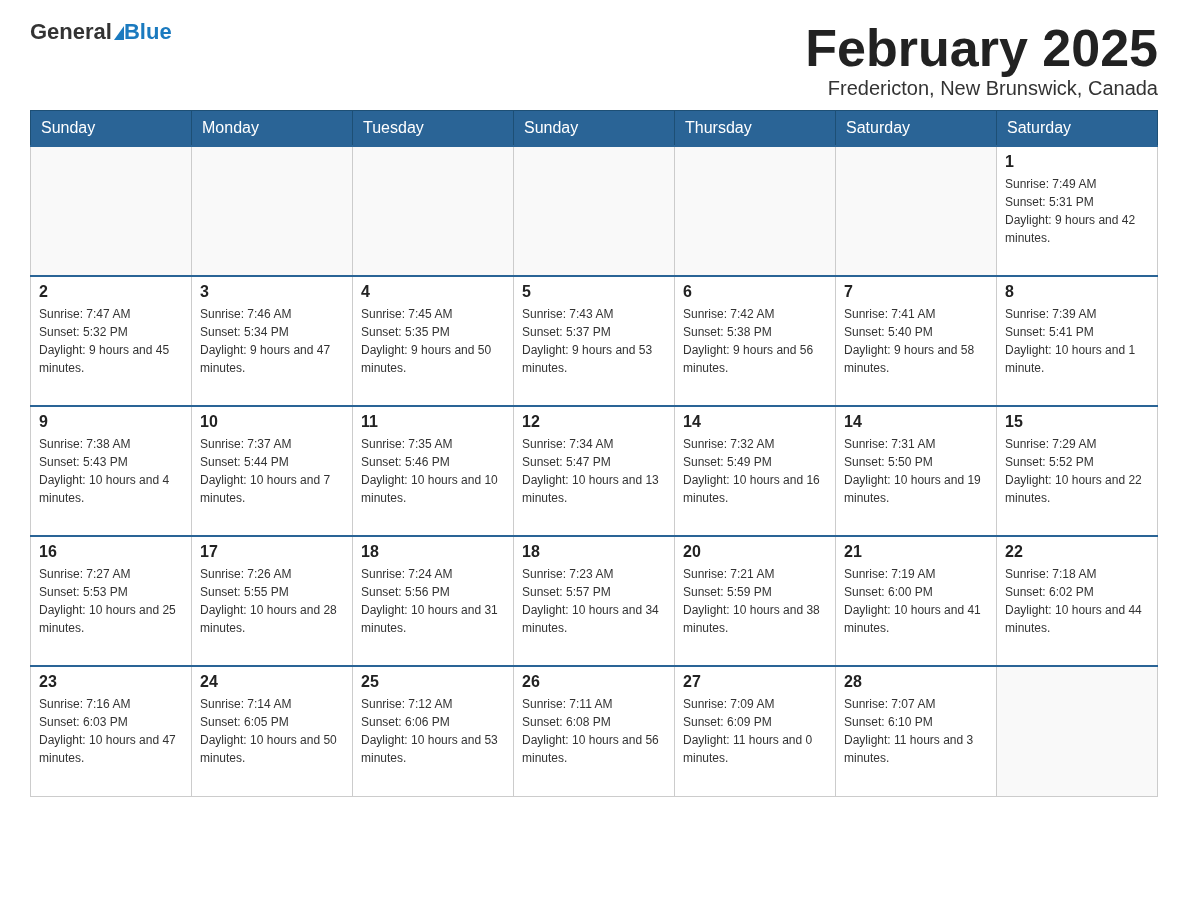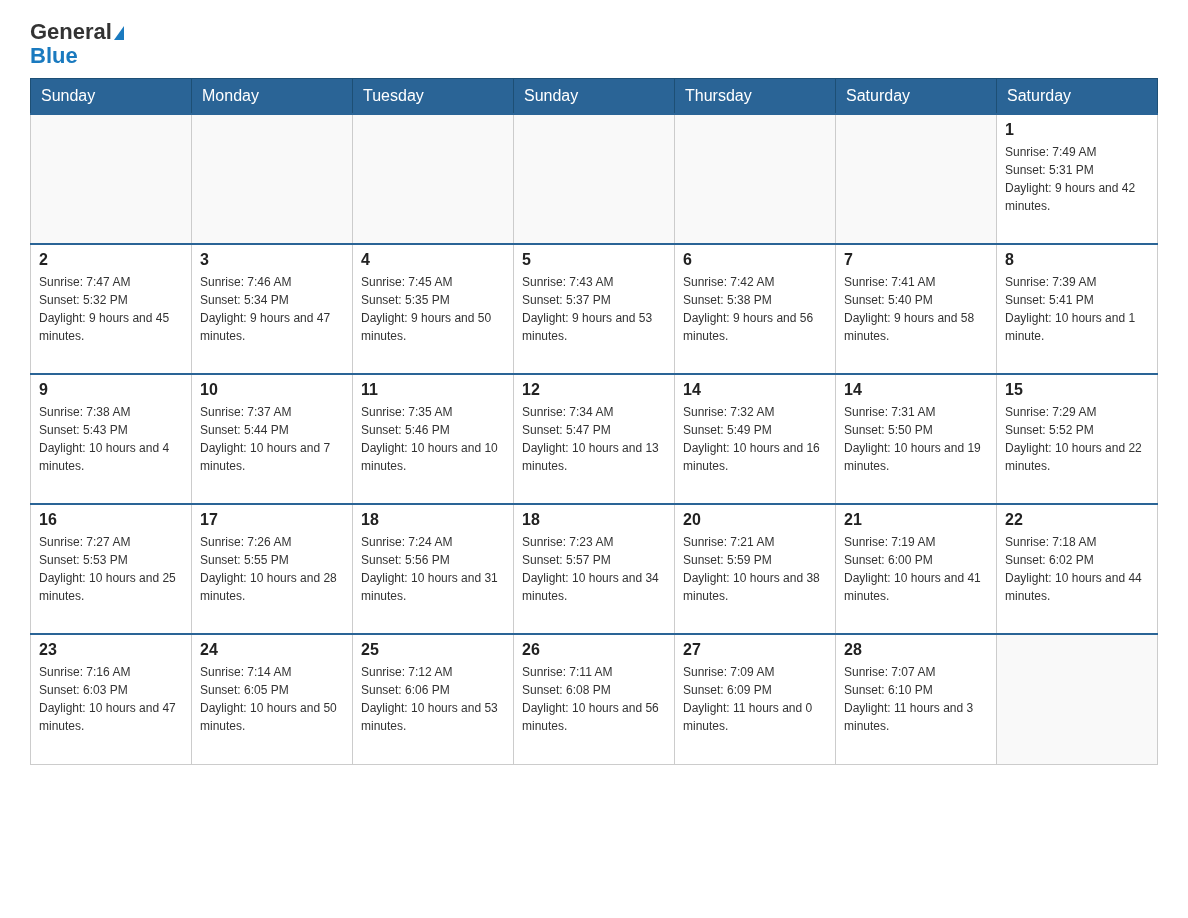--- a/index.html
+++ b/index.html
@@ -11,21 +11,21 @@
       padding: 20px 30px;
     }
     .header {
       display: flex;
       justify-content: space-between;
       align-items: flex-start;
       margin-bottom: 10px;
     }
     .logo {
       display: flex;
-      flex-direction: column;
+      flex-direction: row;
       font-size: 22px;
       font-weight: bold;
       line-height: 1.1;
     }
     .logo-general { color: #333; }
     .logo-blue { color: #1a7abf; text-align: center; }
     .logo-triangle {
       display: inline-block;
       width: 0;
       height: 0;
@@ -93,20 +93,24 @@
 
 <div class="header">
   <div class="logo">
     <div>
       <span class="logo-general">General</span><span class="logo-triangle"></span>
     </div>
     <div>
       <span class="logo-blue">Blue</span>
     </div>
   </div>
+  <div class="title-block">
+    <div class="month-title">February 2025</div>
+    <div class="location">Fredericton, New Brunswick, Canada</div>
+  </div>
 </div>
 
 <table class="calendar">
   <thead>
     <tr>
     <th>Sunday</th>
         <th>Monday</th>
         <th>Tuesday</th>
         <th>Sunday</th>
         <th>Thursday</th>

